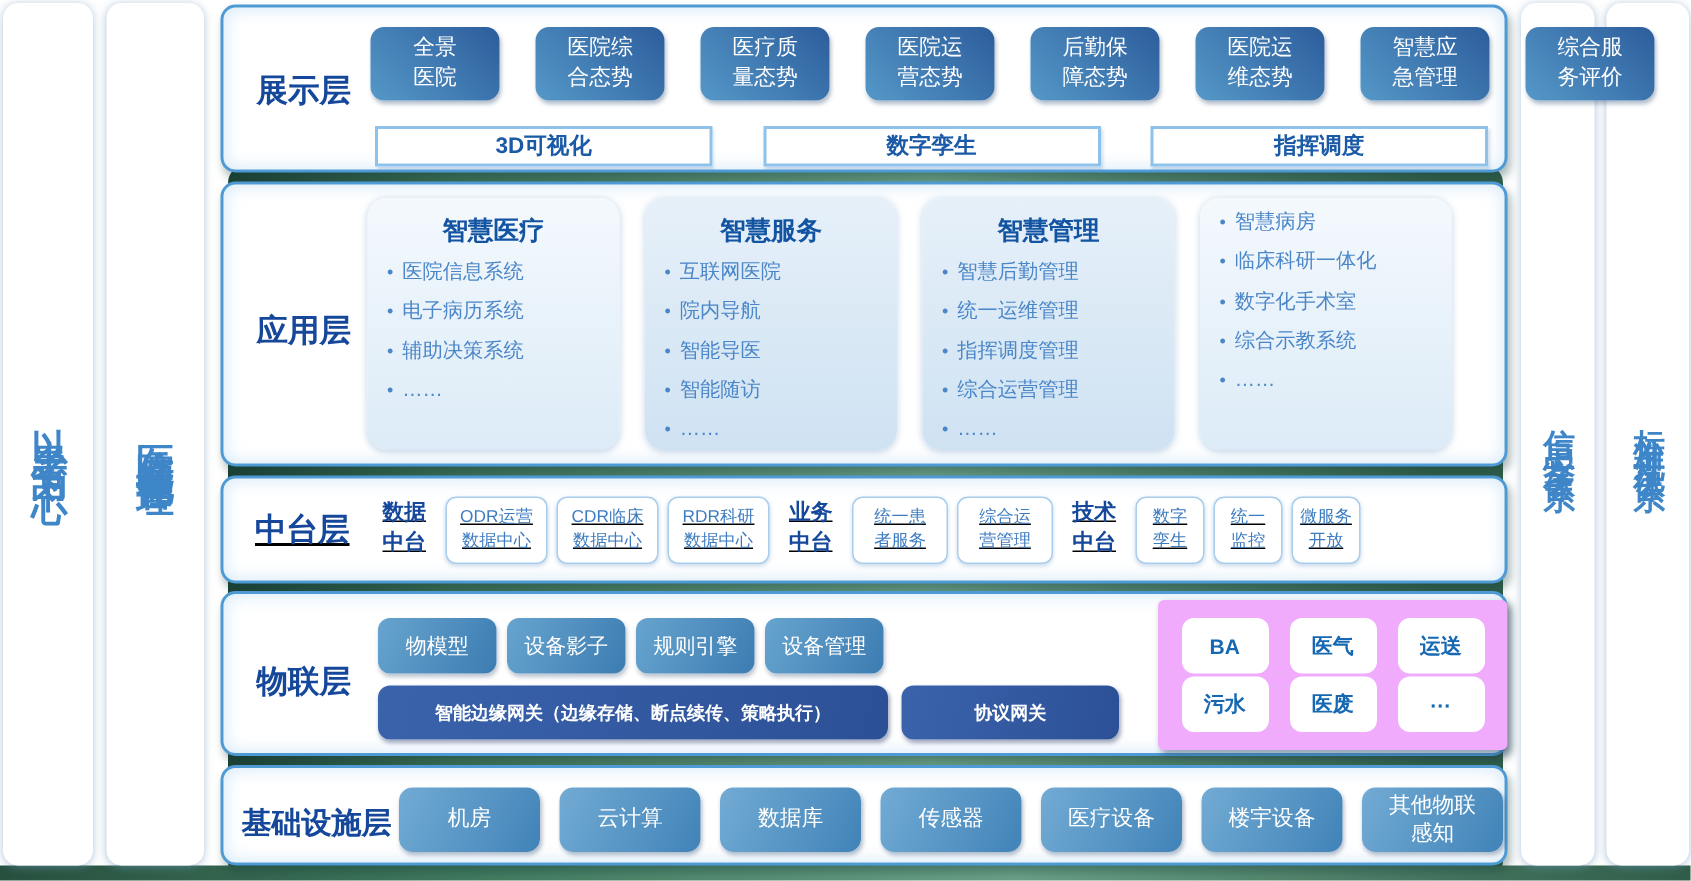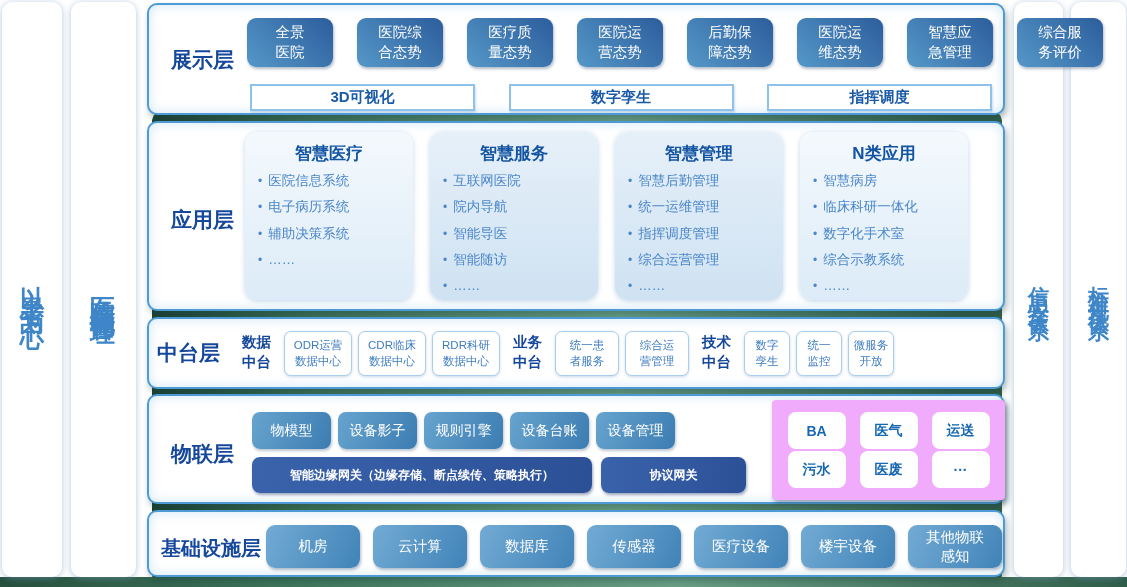--- a/index.html
+++ b/index.html
@@ -80,21 +80,21 @@
     background: linear-gradient(180deg,#f4f9fd,#dcebf7);
     box-shadow: 0 1px 5px rgba(120,160,200,.45);
   }
   .app-card.tint { background: linear-gradient(180deg,#e6f0f9,#cfe2f2); }
   .app-card h3 { text-align:center; color:#1253a2; font-size:17px; margin-top:10px; }
   .app-card ul { list-style:none; margin-top:3px; padding-left:13px; }
   .app-card li { color:#4a86c8; font-size:13.5px; line-height:1.95; }
   .app-card li::before { content:"•"; margin-right:6px; font-size:12px; }
 
   
-  .p3-row { display:flex; align-items:center; height:100%; padding-left:8px; }
+  .p3-row { display:flex; align-items:center; height:100%; padding-left:21px;text-decoration:underline; }
   .p3-row .layer-label { position:static; width:72px; }
   .mid-group-name {
     color:#15479a; font-weight:bold; font-size:14.5px; line-height:1.35;
     text-align:center; margin-left:13px; margin-right:7px;
   }
   .mid-box {
     background:#fff; border:1.5px solid #a9cdec; border-radius:7px;
     color:#3d7cc0; font-size:11.5px; line-height:1.4; text-align:center;
     display:flex; align-items:center; justify-content:center;
     box-shadow: 0 1px 3px rgba(120,160,200,.4);
@@ -222,21 +222,20 @@
       <h3>智慧管理</h3>
       <ul>
         <li>智慧后勤管理</li>
         <li>统一运维管理</li>
         <li>指挥调度管理</li>
         <li>综合运营管理</li>
         <li>……</li>
       </ul>
     </div>
     <div class="app-card">
-      <h3>N类应用</h3>
       <ul>
         <li>智慧病房</li>
         <li>临床科研一体化</li>
         <li>数字化手术室</li>
         <li>综合示教系统</li>
         <li>……</li>
       </ul>
     </div>
   </div>
 </div>
@@ -271,21 +270,20 @@
 开放</div>
   </div>
 </div>
 
 <div class="panel p4">
   <div class="layer-label">物联层</div>
   <div class="iot-r1">
     <div class="iot-btn">物模型</div>
     <div class="iot-btn">设备影子</div>
     <div class="iot-btn">规则引擎</div>
-    <div class="iot-btn">设备台账</div>
     <div class="iot-btn">设备管理</div>
   </div>
   <div class="iot-r2">
     <div class="edge-btn">智能边缘网关（边缘存储、断点续传、策略执行）</div>
     <div class="proto-btn">协议网关</div>
   </div>
   <div class="iot-panel">
     <div class="sub-box">BA</div>
     <div class="sub-box">医气</div>
     <div class="sub-box">运送</div>

